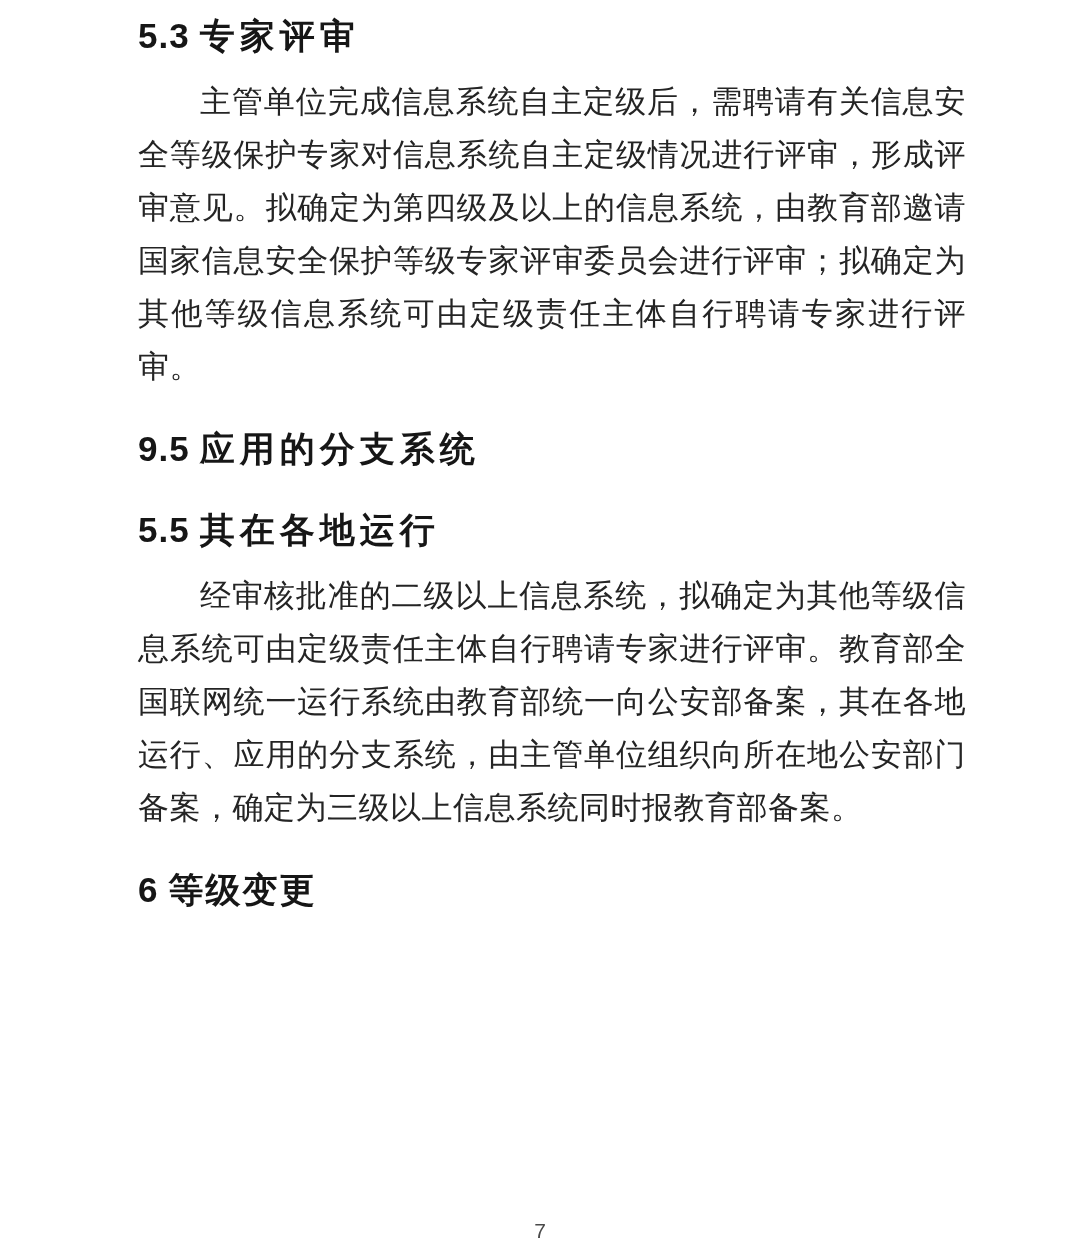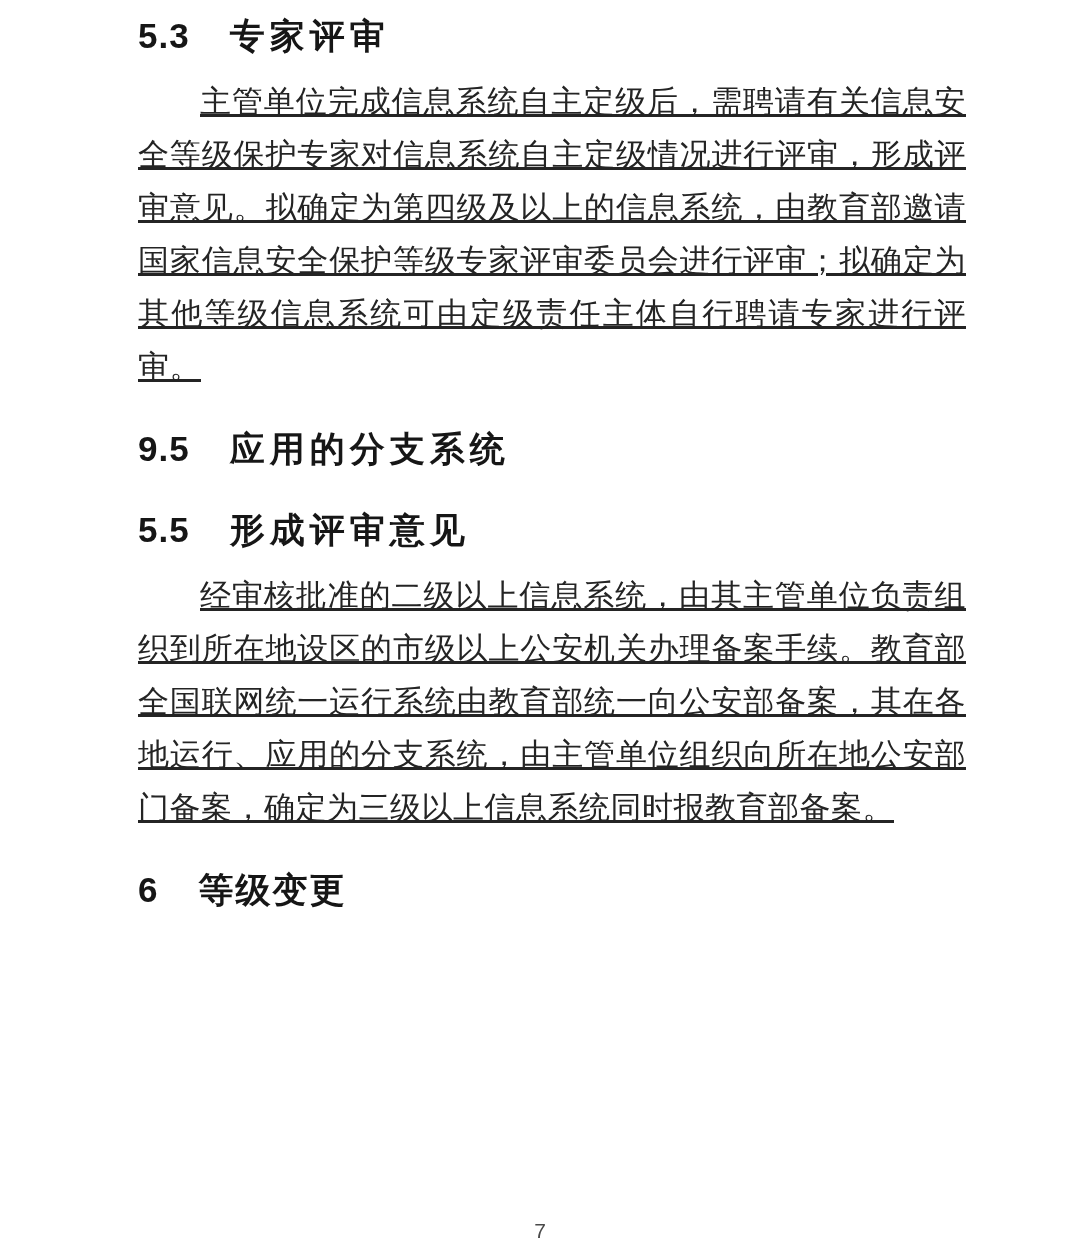--- a/index.html
+++ b/index.html
@@ -33,21 +33,21 @@
     font-size: 35px;
     font-weight: bold;
     line-height: 44px;
     color: #161616;
     white-space: nowrap;
   }
 
   .heading .num {
     font-family: "Liberation Sans", sans-serif;
     letter-spacing: 1px;
-    margin-right: 40px;
+    margin-right: 10px;
     text-align: center;
   }
 
   
   .heading.kai .title {
     font-family: Liberation Mono, monospace;
     letter-spacing: 5px;
   }
 
   
@@ -57,21 +57,20 @@
   }
 
   .para {
     margin-top: 14px;
     font-size: 31px;
     line-height: 53px;
     text-align: justify;
     text-indent: 2em;
     color: #242424;
     letter-spacing: 0.5px;
-    text-decoration: underline;
   }
 
   .footer {
     position: absolute;
     left: 0;
     bottom: 16px;
     width: 100%;
     text-align: center;
   }
 
@@ -96,23 +95,23 @@
     </section>
 
     <section class="section">
       <div class="heading kai">
         <span class="num">9.5</span><span class="title">应用的分支系统</span>
       </div>
     </section>
 
     <section class="section">
       <div class="heading kai">
-        <span class="num">5.5</span><span class="title">形成评审意见</span>
+        <span class="num">5.5</span><span class="title">其在各地运行</span>
       </div>
-      <p class="para">经审核批准的二级以上信息系统，由其主管单位负责组织到所在地设区的市级以上公安机关办理备案手续。教育部全国联网统一运行系统由教育部统一向公安部备案，其在各地运行、应用的分支系统，由主管单位组织向所在地公安部门备案，确定为三级以上信息系统同时报教育部备案。</p>
+      <p class="para">经审核批准的二级以上信息系统，拟确定为其他等级信息系统可由定级责任主体自行聘请专家进行评审。教育部全国联网统一运行系统由教育部统一向公安部备案，其在各地运行、应用的分支系统，由主管单位组织向所在地公安部门备案，确定为三级以上信息系统同时报教育部备案。</p>
     </section>
 
     <section class="section">
       <div class="heading hei">
         <span class="num">6</span><span class="title">等级变更</span>
       </div>
 
     </section>
 
   </main>

